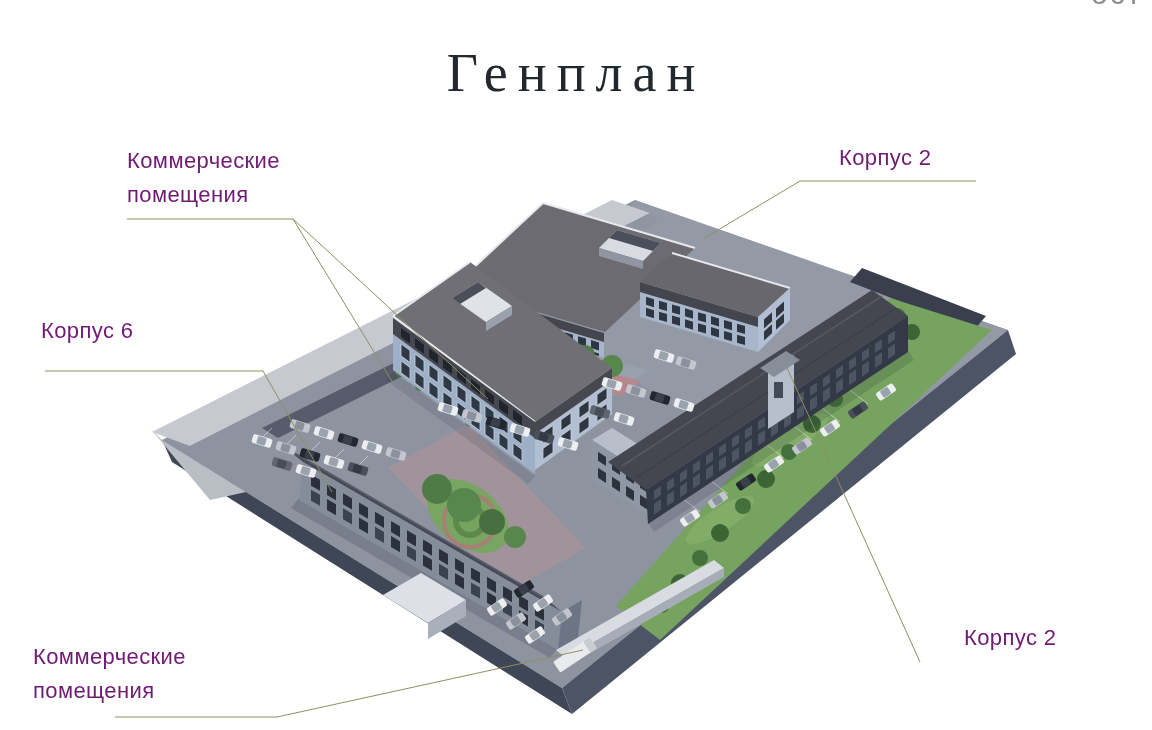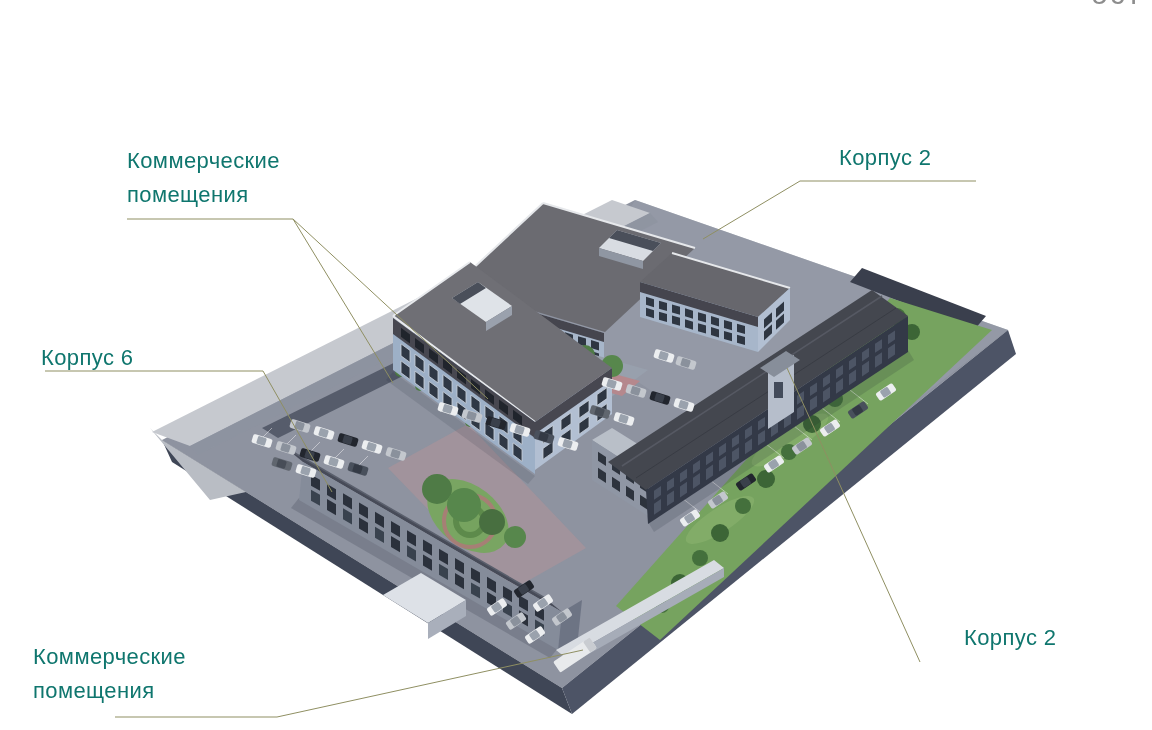--- a/index.html
+++ b/index.html
@@ -4,21 +4,21 @@
 <style>
   html,body{margin:0;padding:0;background:#ffffff;}
   .stage{position:relative;width:1152px;height:730px;background:#ffffff;overflow:hidden;
          font-family:"Liberation Sans",sans-serif;}
   .page-title{position:absolute;left:0;right:0;top:6px;text-align:center;
       font-family:"Liberation Serif","DejaVu Serif",serif;font-size:54px;font-weight:400;
       letter-spacing:10px;color:#22282e;white-space:nowrap;}
   .logo-clip{position:absolute;left:1091px;top:0;width:61px;height:13px;overflow:hidden;}
   .logo-clip span{position:relative;top:-23px;display:block;font-size:30px;letter-spacing:2px;
       color:#8d8d8d;font-family:"Liberation Sans",sans-serif;}
-  .lbl{position:absolute;font-size:22px;line-height:34px;letter-spacing:.4px;color:#0f766e;
+  .lbl{position:absolute;font-size:22px;line-height:34px;letter-spacing:.4px;color:#701a75;
       white-space:nowrap;}
   svg{position:absolute;left:0;top:0;}
 </style>
 </head>
 <body>
 
 <div class="stage">
 
   <svg width="1152" height="730" viewBox="0 0 1152 730">
 
@@ -510,33 +510,34 @@
     <g fill="none" stroke="#8f8f62" stroke-width="1">
       <polyline points="127,219 293,219 393,383"></polyline>
       <polyline points="293,219 488,399"></polyline>
       <polyline points="45,371 263,371 332,492"></polyline>
       <polyline points="976,181 800,181 703,239"></polyline>
       <polyline points="787,368 920,662"></polyline>
       <polyline points="115,717 277,717 583,650"></polyline>
     </g>
   </svg>
 
+  <h1 class="page-title">Генплан</h1>
 
   <div class="logo-clip">
     <span>ост</span>
   </div>
 
   <div class="lbl" style="left:127px;top:144px;">
     <div>Коммерческие</div>
     <div>помещения</div>
   </div>
 
   <div class="lbl" style="left:839px;top:141px;">Корпус 2</div>
 
-  <div class="lbl" style="left:41px;top:341px;">Корпус 6</div>
+  <div class="lbl" style="left:41px;top:314px;">Корпус 6</div>
 
   <div class="lbl" style="left:964px;top:621px;">Корпус 2</div>
 
   <div class="lbl" style="left:33px;top:640px;">
     <div>Коммерческие</div>
     <div>помещения</div>
   </div>
 
 </div>
 

